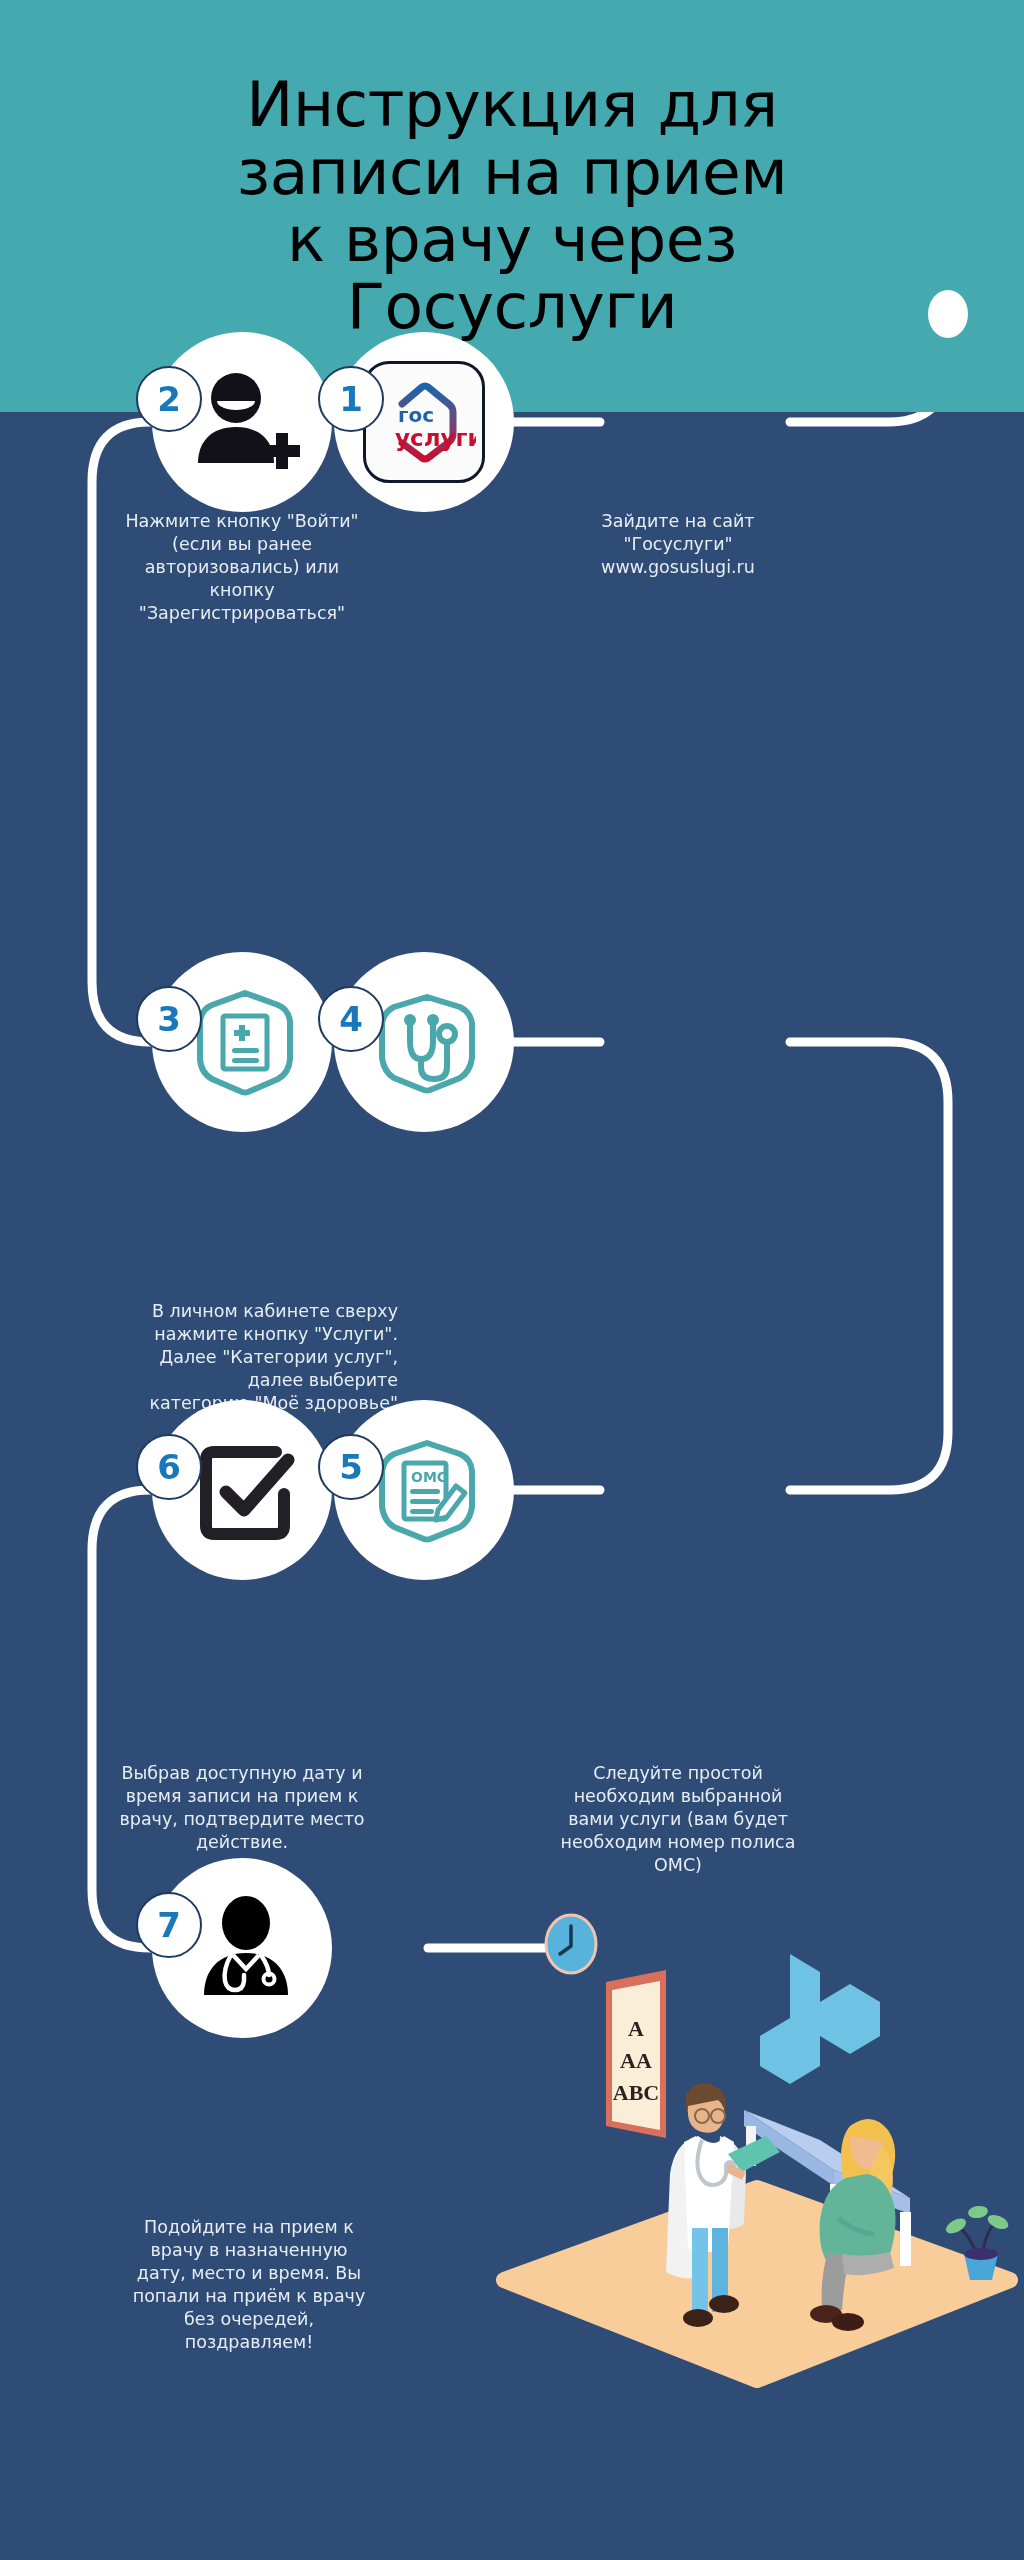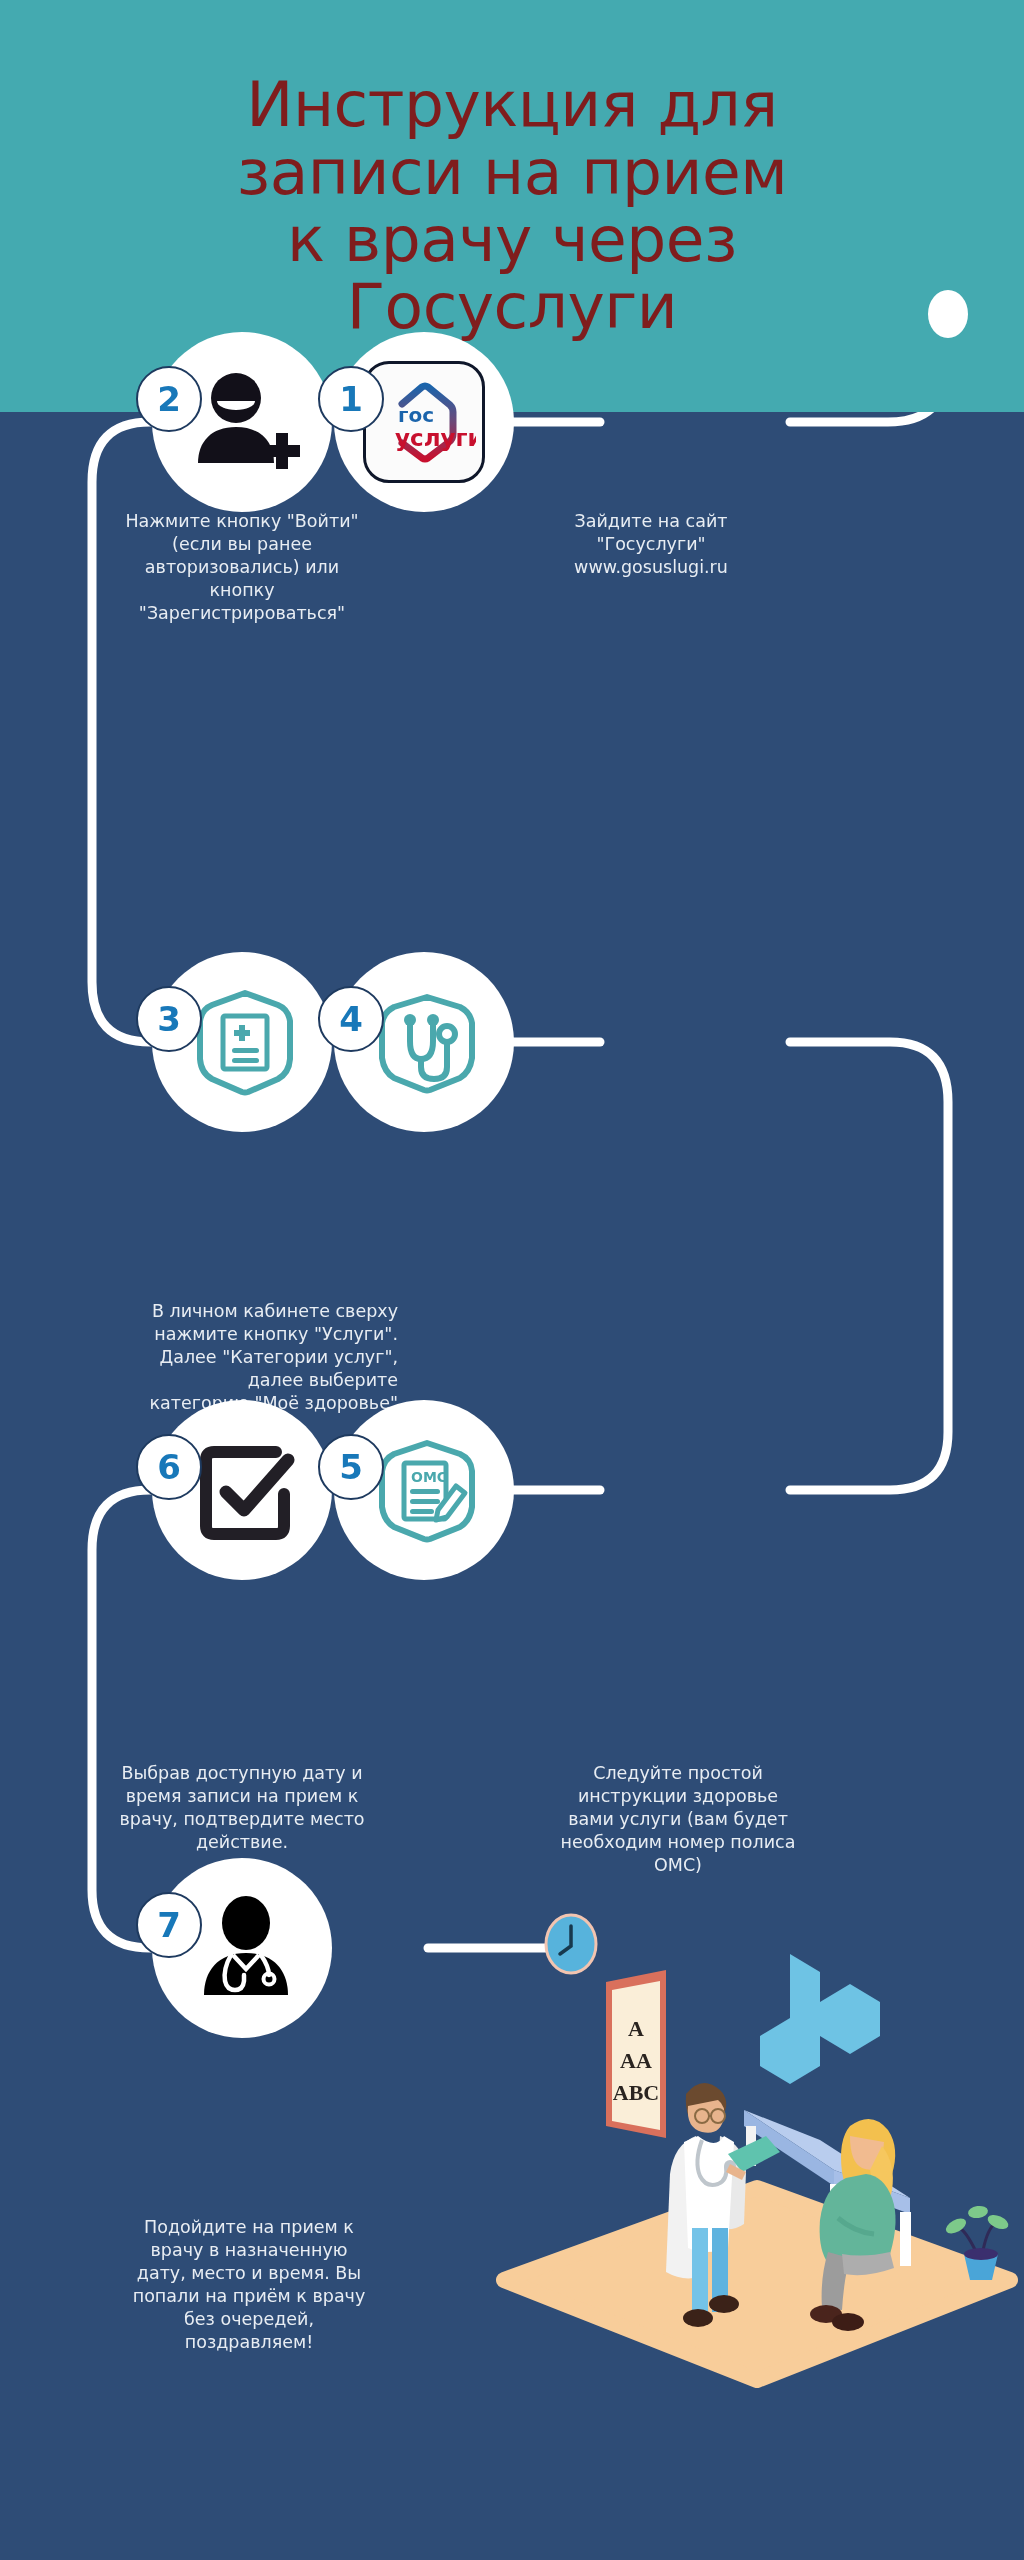--- a/index.html
+++ b/index.html
@@ -13,21 +13,21 @@
   }
   .page{position:relative;width:1024px;height:2560px;background:#2e4c76;overflow:hidden;}
 
   
   .header{
     position:absolute;left:0;top:0;width:1024px;height:412px;
     background:#44aab0;
     display:flex;align-items:center;justify-content:center;
   }
   .header-title{
-    color:#7f1d1d;
+    color:#000000;
     font-size:63px;
     line-height:1.07;
     font-weight:400;
     text-align:center;
     letter-spacing:-0.5px;
     width:640px;
     white-space:pre-line;
     font-family:"DejaVu Sans","Liberation Sans",sans-serif;
   }
 
@@ -126,21 +126,21 @@
         </defs>
         <path d="M30 34 L50 17 Q53 15 56 17 L78 35 Q81 38 81 42 L81 64 Q81 69 77 72 L56 88 Q53 90 50 88 L30 73" fill="none" stroke="url(#guGrad)" stroke-width="7" stroke-linecap="round" stroke-linejoin="round"></path>
         <text x="26" y="52" font-family="'DejaVu Sans','Liberation Sans',sans-serif" font-size="20" font-weight="bold" fill="#1b64ab">гос</text>
         <text x="23" y="76" font-family="'DejaVu Sans','Liberation Sans',sans-serif" font-size="23" font-weight="bold" fill="#c8102e">услуги</text>
       </svg>
     </div>
   </div>
   <div class="badge" style="left:318px;top:366px;">
     <span>1</span>
   </div>
-  <div class="caption" style="left:501px;top:510px;width:300px;">Зайдите на сайт
+  <div class="caption" style="left:528px;top:510px;width:300px;">Зайдите на сайт
 "Госуслуги"
 www.gosuslugi.ru</div>
 
   <div class="node" style="left:152px;top:332px;">
     <div class="icon-wrap">
       <svg width="118" height="104" viewBox="0 0 118 104">
         <circle cx="50" cy="28" r="25" fill="#121019"></circle>
         <path d="M31 31 a19 9 0 0 0 38 0 z" fill="#ffffff"></path>
         <path d="M50 57 C25 57 12 72 12 93 L88 93 C88 72 75 57 50 57 Z" fill="#121019"></path>
         <path d="M90 63 h12 v12 h12 v12 h-12 v12 h-12 v-12 h-12 v-12 h12 z" fill="#121019"></path>
@@ -202,21 +202,21 @@
         <rect x="42" y="68" width="30" height="5" rx="2.5" fill="#4aa8ad"></rect>
         <rect x="42" y="78" width="24" height="5" rx="2.5" fill="#4aa8ad"></rect>
         <path d="M70 79 L88 55 L97 62 L79 86 L68 89 Z" fill="#ffffff" stroke="#4aa8ad" stroke-width="5" stroke-linejoin="round"></path>
       </svg>
     </div>
   </div>
   <div class="badge" style="left:318px;top:1434px;">
     <span>5</span>
   </div>
   <div class="caption" style="left:524px;top:1762px;width:308px;">Следуйте простой
-инструкции здоровье
+необходим выбранной
 вами услуги (вам будет
 необходим номер полиса
 ОМС)</div>
 
   <div class="node" style="left:152px;top:1400px;">
     <div class="icon-wrap">
       <svg width="112" height="112" viewBox="0 0 112 112">
         <path d="M84 18 H22 Q14 18 14 26 V92 Q14 100 22 100 H84 Q92 100 92 92 V60" fill="none" stroke="#221f26" stroke-width="12" stroke-linecap="round" stroke-linejoin="round"></path>
         <path d="M34 58 L52 76 L96 26" fill="none" stroke="#221f26" stroke-width="13" stroke-linecap="round" stroke-linejoin="round"></path>
       </svg>

